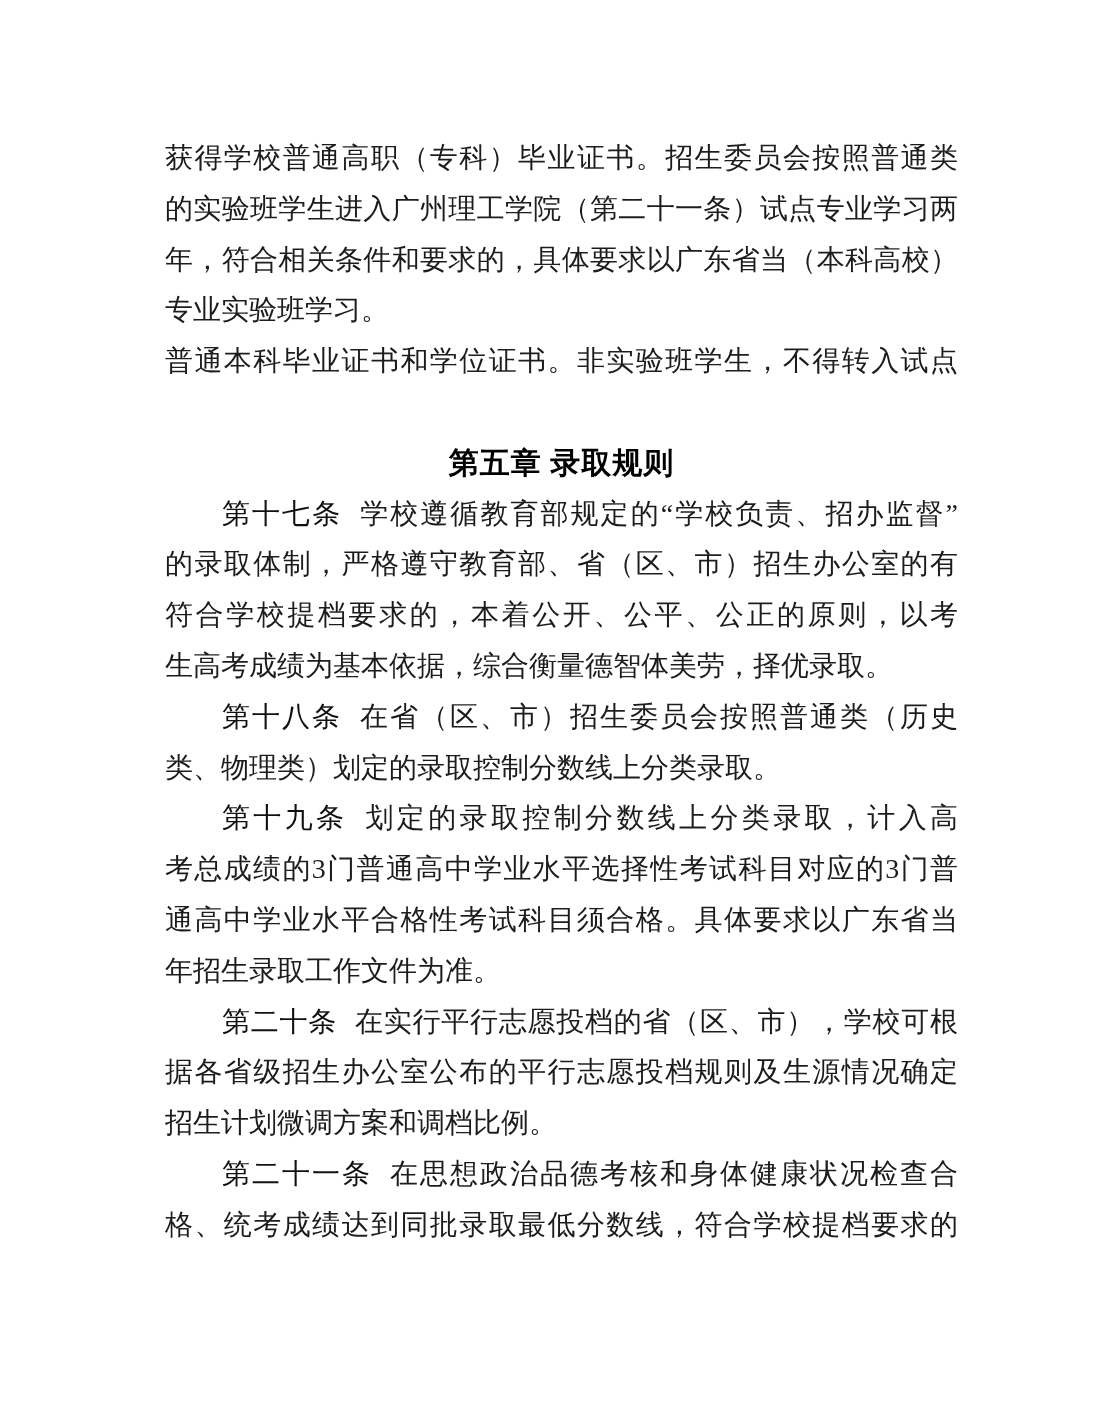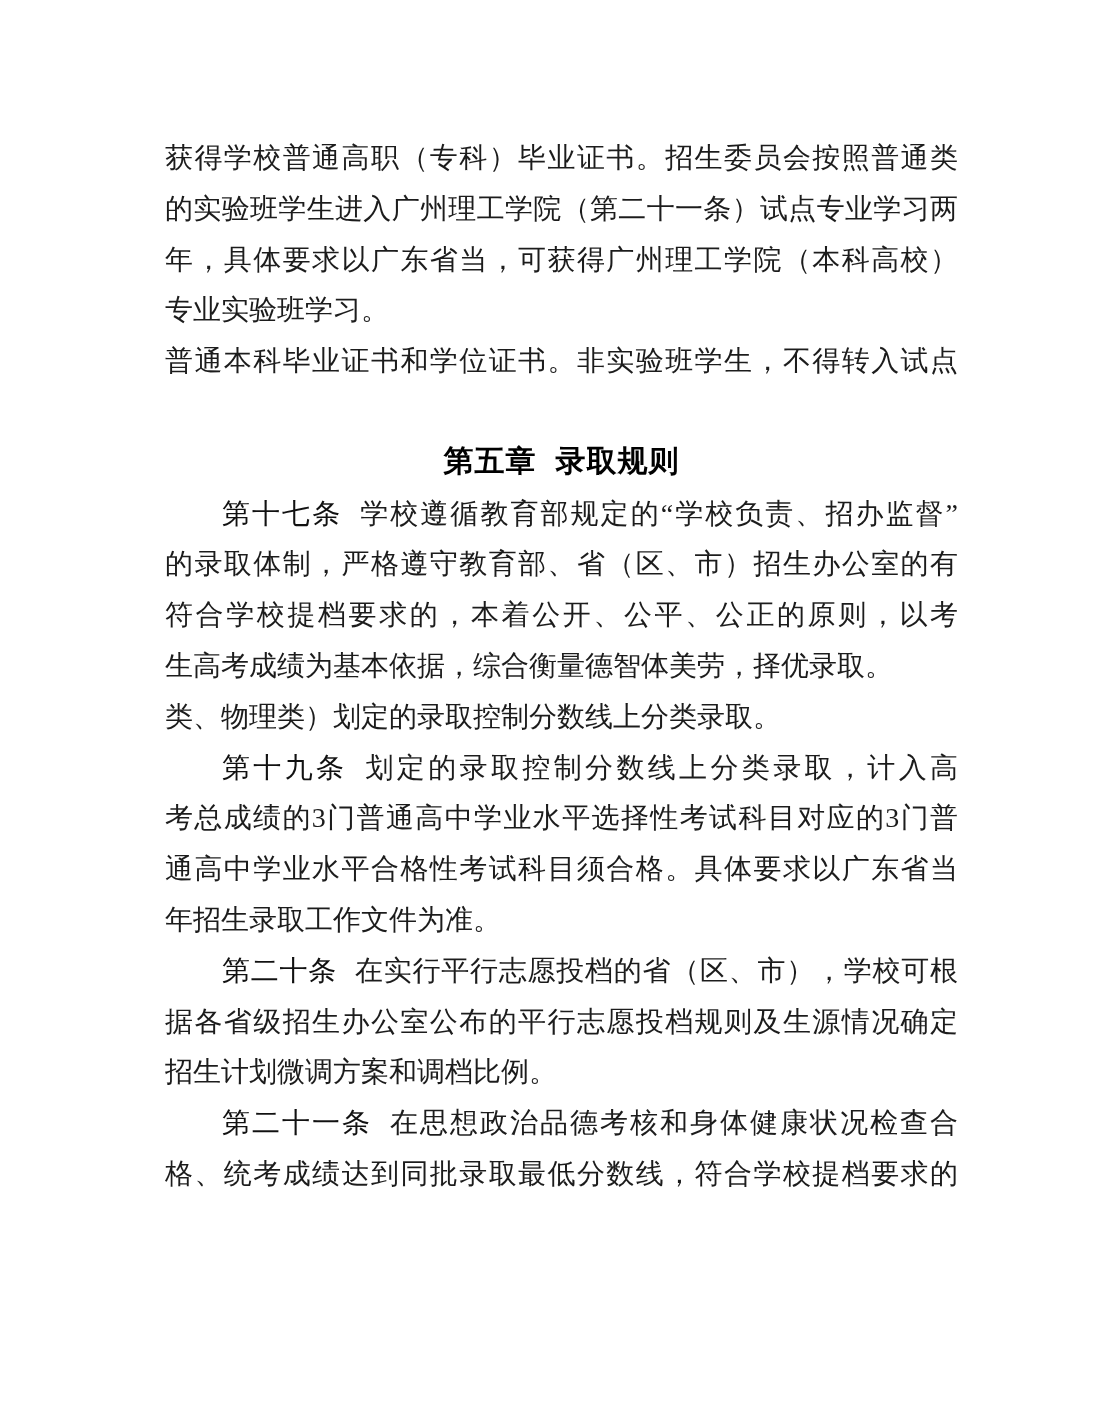--- a/index.html
+++ b/index.html
@@ -44,49 +44,52 @@
   }
   .chapter-heading {
     display: block;
     height: 50.8px;
     line-height: 50.8px;
     margin-top: 50.8px;
     text-align: center;
     font-size: 30px;
     font-weight: 700;
     color: #000000;
-    font-family: Liberation Mono, monospace;
+    font-family: Liberation Serif, serif;
     letter-spacing: 1px;
   }
 </style>
 </head>
 <body>
 
 <div class="text-block">
 
   <div class="para">
     <span class="line just">获得学校普通高职（专科）毕业证书。招生委员会按照普通类</span>
     <span class="line just">的实验班学生进入广州理工学院（第二十一条）试点专业学习两</span>
-    <span class="line just">年，具体要求以广东省当，可获得广州理工学院（本科高校）</span>
+    <span class="line just">年，符合相关条件和要求的，具体要求以广东省当（本科高校）</span>
     <span class="line">专业实验班学习。</span>
     <span class="line just">普通本科毕业证书和学位证书。非实验班学生，不得转入试点</span>
   </div>
 
   <h2 class="chapter-heading">第五章 录取规则</h2>
 
   <div class="para">
     <div class="line just first">
       <b class="art-num">第十七条</b><span>学校遵循教育部规定的“学校负责、招办监督”</span>
     </div>
     <span class="line just">的录取体制，严格遵守教育部、省（区、市）招生办公室的有</span>
     <span class="line just">符合学校提档要求的，本着公开、公平、公正的原则，以考</span>
     <span class="line">生高考成绩为基本依据，综合衡量德智体美劳，择优录取。</span>
   </div>
 
   <div class="para">
+    <div class="line just first">
+      <b class="art-num">第十八条</b><span>在省（区、市）招生委员会按照普通类（历史</span>
+    </div>
     <span class="line">类、物理类）划定的录取控制分数线上分类录取。</span>
   </div>
 
   <div class="para">
     <div class="line just first">
       <b class="art-num">第十九条</b><span>划定的录取控制分数线上分类录取，计入高</span>
     </div>
     <span class="line just">考总成绩的3门普通高中学业水平选择性考试科目对应的3门普</span>
     <span class="line just">通高中学业水平合格性考试科目须合格。具体要求以广东省当</span>
     <span class="line">年招生录取工作文件为准。</span>

